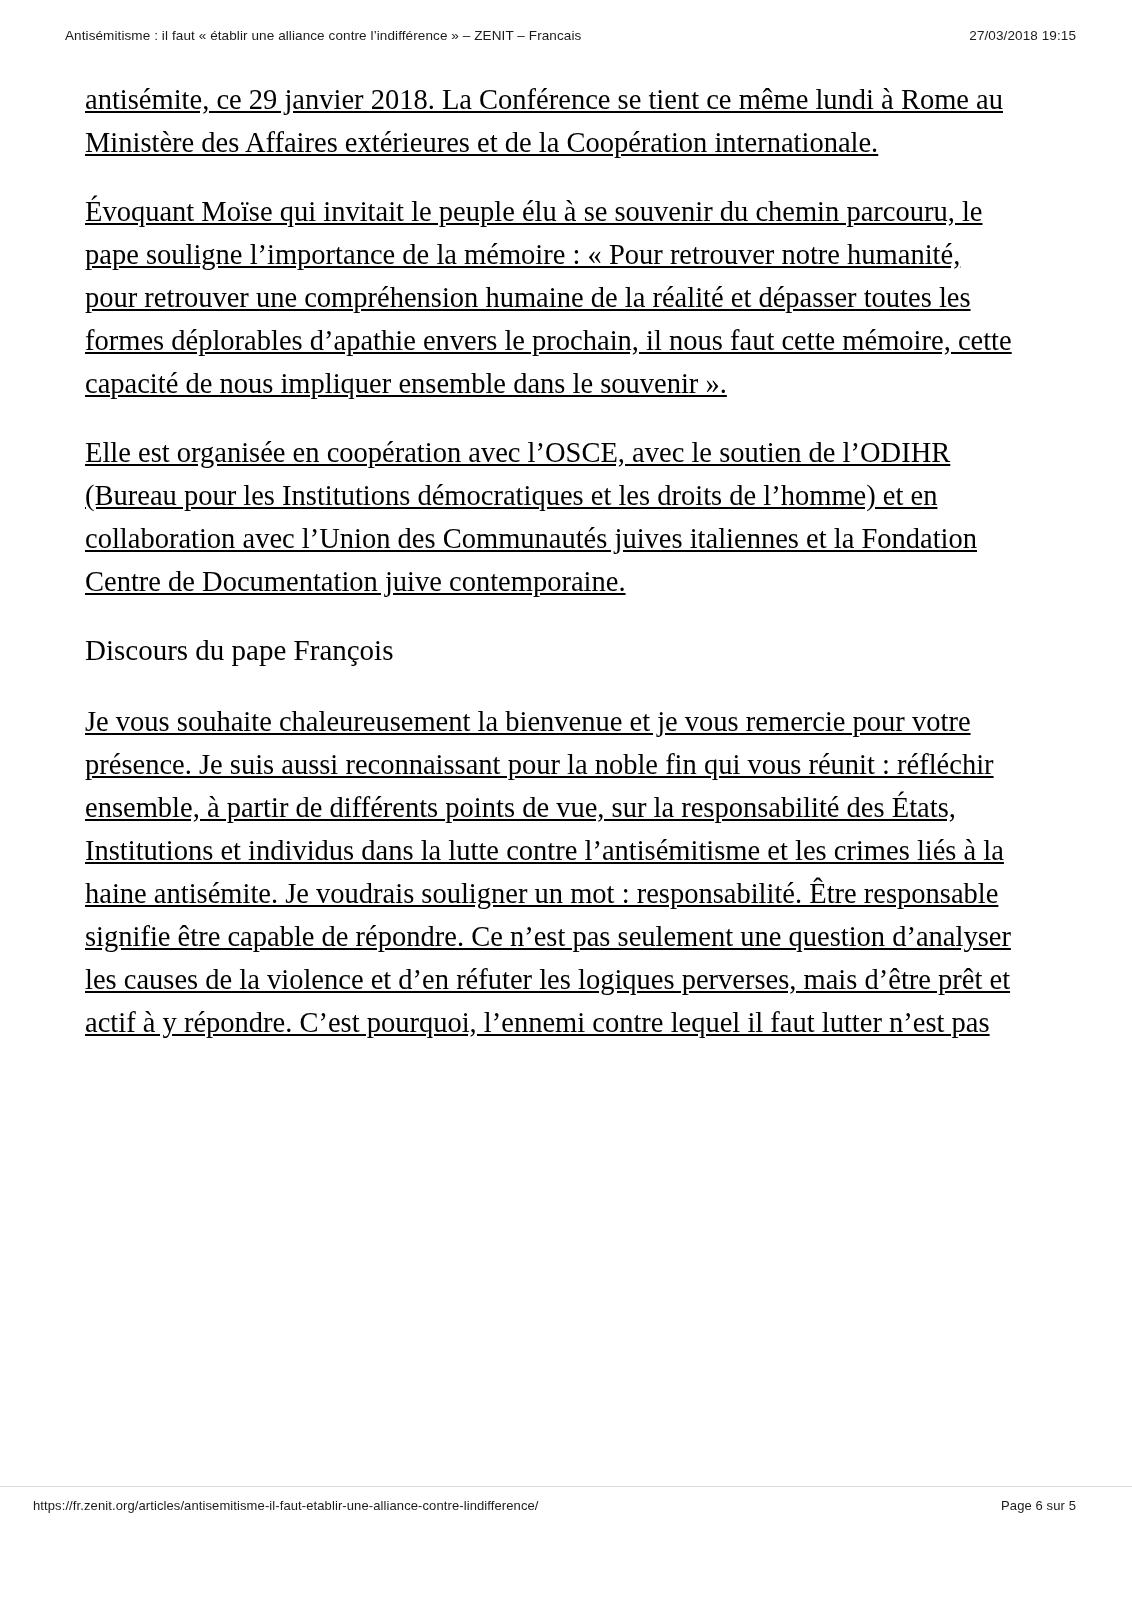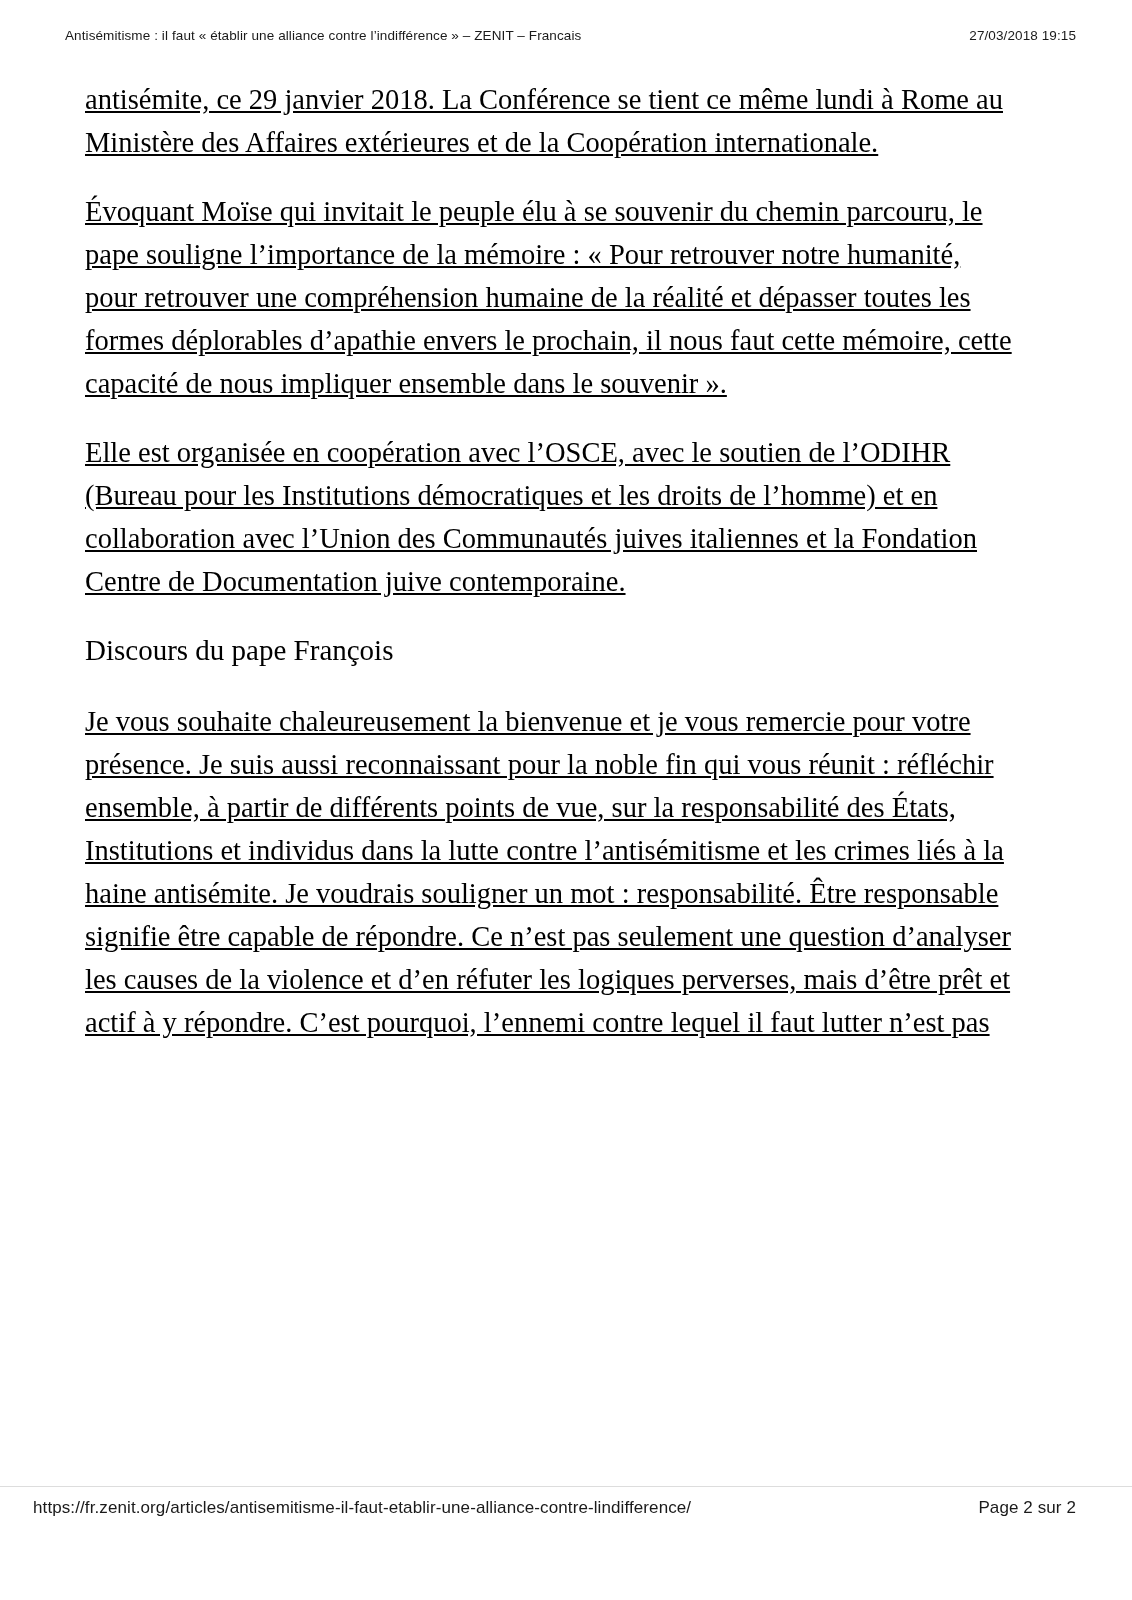--- a/index.html
+++ b/index.html
@@ -35,21 +35,21 @@
     position: absolute;
     left: 0;
     right: 0;
     top: 1486px;
     border-top: 1px solid #dddddd;
     padding: 11px 56px 0 33px;
     display: flex;
     justify-content: space-between;
     align-items: center;
     font-family: "Liberation Sans", "DejaVu Sans", sans-serif;
-    font-size: 17px;
+    font-size: 13px;
     color: #1a1a1a;
     letter-spacing: 0.1px;
     white-space: nowrap;
   }
 
   
   .article {
     position: absolute;
     top: 78px;
     left: 85px;
@@ -83,14 +83,14 @@
   <p>Évoquant Moïse qui invitait le peuple élu à se souvenir du chemin parcouru, le pape souligne l’importance de la mémoire&nbsp;: «&nbsp;Pour retrouver notre humanité, pour retrouver une compréhension humaine de la réalité et dépasser toutes les formes déplorables d’apathie envers le prochain, il nous faut cette mémoire, cette capacité de nous impliquer ensemble dans le souvenir&nbsp;».</p>
   <p>Elle est organisée en coopération avec l’OSCE, avec le soutien de l’ODIHR (Bureau pour les Institutions démocratiques et les droits de l’homme) et en collaboration avec l’Union des Communautés juives italiennes et la Fondation Centre de Documentation juive contemporaine.</p>
 
   <h2>Discours du pape François</h2>
 
   <p>Je vous souhaite chaleureusement la bienvenue et je vous remercie pour votre présence. Je suis aussi reconnaissant pour la noble fin qui vous réunit&nbsp;: réfléchir ensemble, à partir de différents points de vue, sur la responsabilité des États, Institutions et individus dans la lutte contre l’antisémitisme et les crimes liés à la haine antisémite. Je voudrais souligner un mot&nbsp;: responsabilité. Être responsable signifie être capable de répondre. Ce n’est pas seulement une question d’analyser les causes de la violence et d’en réfuter les logiques perverses, mais d’être prêt et actif à y répondre. C’est pourquoi, l’ennemi contre lequel il faut lutter n’est pas</p>
 </main>
 
 <footer class="print-footer">
   <span>https://fr.zenit.org/articles/antisemitisme-il-faut-etablir-une-alliance-contre-lindifference/</span>
-  <span>Page 2 sur 2</span>
+  <span>Page 6 sur 5</span>
 </footer>
 
 </body></html>

